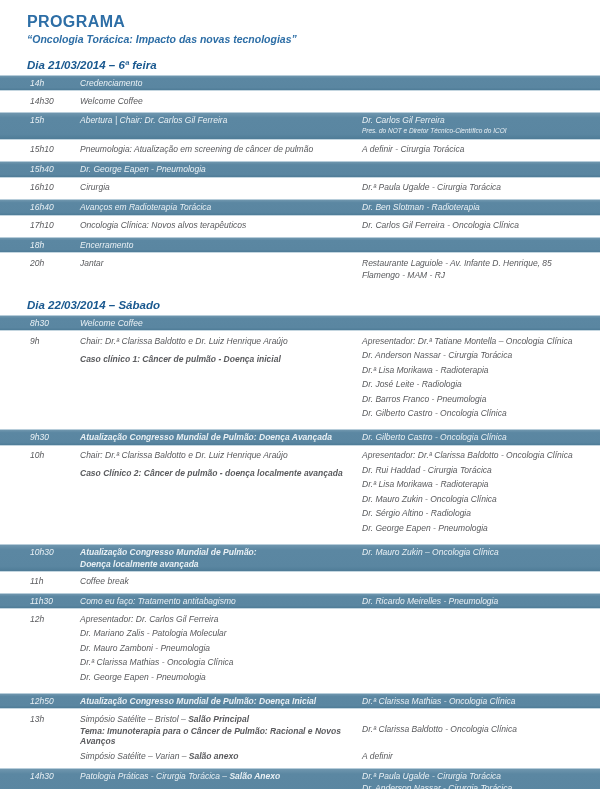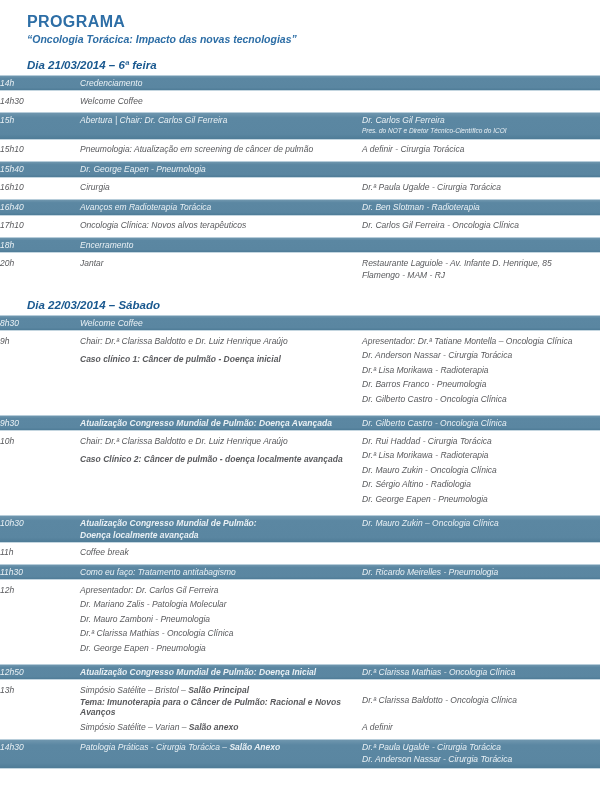--- a/index.html
+++ b/index.html
@@ -29,21 +29,21 @@
   }
   .row.plain{padding:4.5px 0 4.5px 0;}
   .row.bar{
     background:linear-gradient(180deg,#6f96ae 0%,#5b87a2 18%,#5a86a1 82%,#4f7c97 100%);
     color:#eaf1f5;
     border-top:1px solid #b7cdda;
     border-bottom:1px solid #c4d6e0;
     margin-top:2px;
     padding:2px 0 2px 0;
   }
-  .time{flex:0 0 80px;width:80px;box-sizing:border-box;}
+  .time{flex:0 0 80px;width:80px;box-sizing:border-box;padding-left:30px;}
   .blocks{flex:1;display:flex;flex-direction:column;gap:5px;min-width:0;}
   .block{display:flex;align-items:flex-start;}
   .block.center{align-items:center;}
   .session{flex:0 0 282px;width:282px;box-sizing:border-box;padding-right:10px;}
   .speakers{flex:1;min-width:0;}
   .line{margin-bottom:2px;}
   .line:last-child{margin-bottom:0;}
   .row.spread .line{margin-bottom:8px;}
   .row.spread .line:last-child{margin-bottom:0;}
   .seg-bold{font-weight:bold;}
@@ -201,20 +201,21 @@
         <div class="blocks">
           <div class="block">
             <div class="session">
               <div class="line"><span>Chair: Dr.ª Clarissa Baldotto e Dr. Luiz Henrique Araújo</span></div>
               <div class="line"><span class="seg-bold">Caso clínico 1: Câncer de pulmão - Doença inicial</span></div>
             </div>
             <div class="speakers">
               <div class="spk">Apresentador: Dr.ª Tatiane Montella – Oncologia Clínica</div>
               <div class="spk">Dr. Anderson Nassar - Cirurgia Torácica</div>
               <div class="spk">Dr.ª Lisa Morikawa - Radioterapia</div>
+              <div class="spk">Dr. José Leite - Radiologia</div>
               <div class="spk">Dr. Barros Franco - Pneumologia</div>
               <div class="spk">Dr. Gilberto Castro - Oncologia Clínica</div>
             </div>
           </div>
         </div>
       </div>
       <div class="row bar">
         <div class="time">9h30</div>
         <div class="blocks">
           <div class="block">
@@ -229,20 +230,21 @@
       </div>
       <div class="row plain spread">
         <div class="time">10h</div>
         <div class="blocks">
           <div class="block">
             <div class="session">
               <div class="line"><span>Chair: Dr.ª Clarissa Baldotto e Dr. Luiz Henrique Araújo</span></div>
               <div class="line"><span class="seg-bold">Caso Clínico 2: Câncer de pulmão - doença localmente avançada</span></div>
             </div>
             <div class="speakers">
+              <div class="spk">Apresentador: Dr.ª Clarissa Baldotto - Oncologia Clínica</div>
               <div class="spk">Dr. Rui Haddad - Cirurgia Torácica</div>
               <div class="spk">Dr.ª Lisa Morikawa - Radioterapia</div>
               <div class="spk">Dr. Mauro Zukin - Oncologia Clínica</div>
               <div class="spk">Dr. Sérgio Altino - Radiologia</div>
               <div class="spk">Dr. George Eapen - Pneumologia</div>
             </div>
           </div>
         </div>
       </div>
       <div class="row bar">

